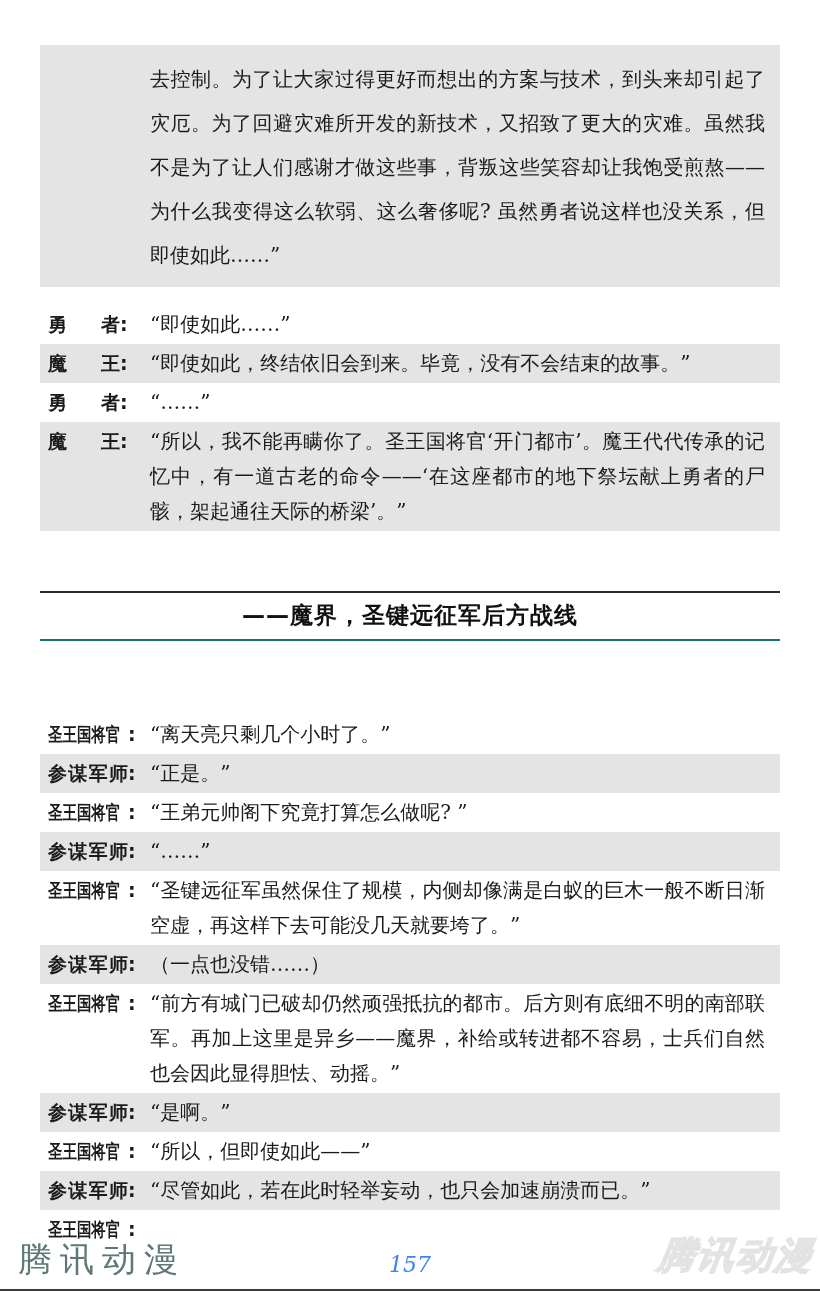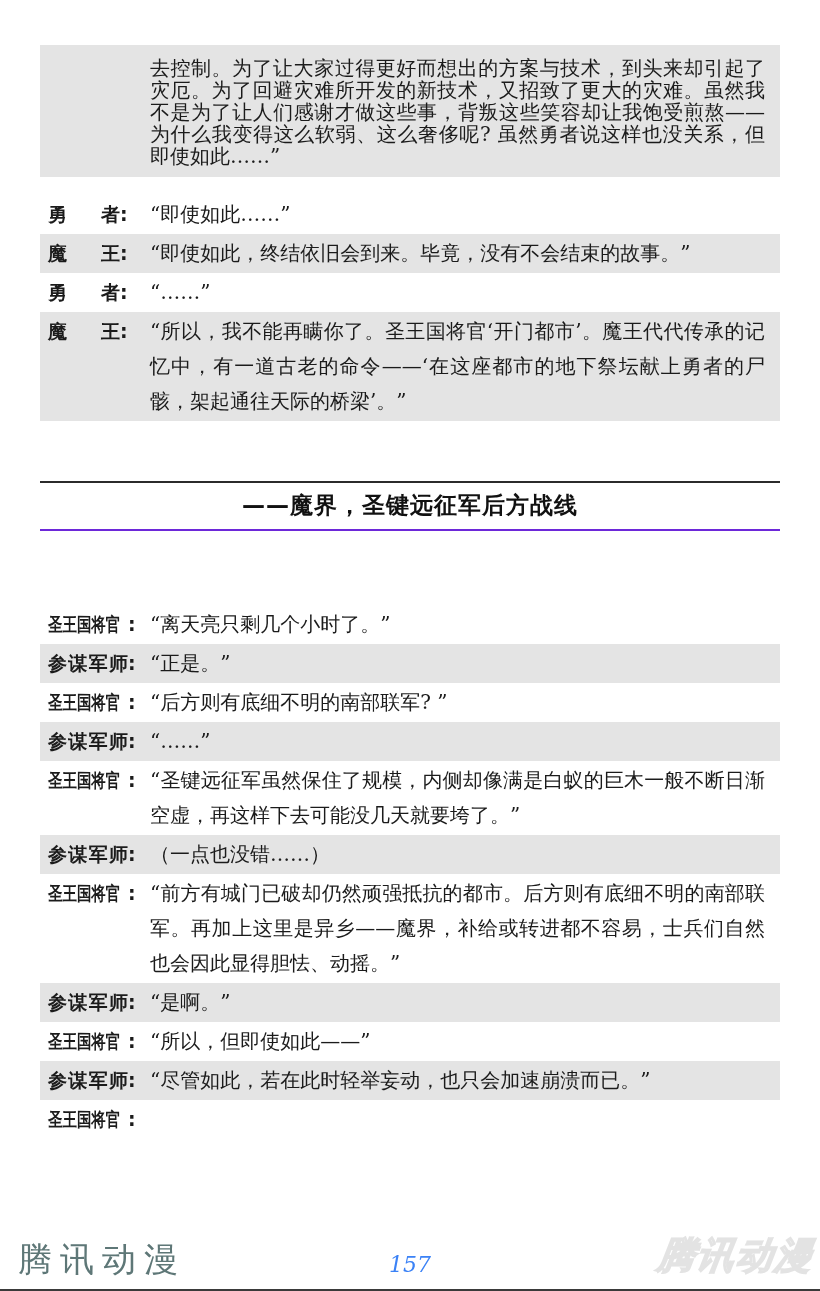--- a/index.html
+++ b/index.html
@@ -11,21 +11,21 @@
     color:#1b1b1b;
     overflow:hidden;
   }
   .page{padding:45px 40px 0 40px;}
 
   
   .intro{
     background:#e4e4e4;
     padding:12px 15px 10px 110px;
     font-size:20px;
-    line-height:22px;
+    line-height:44px;
     text-align:justify;
   }
 
   
   .rows{margin-top:18px;}
   .row{
     display:flex;
     align-items:flex-start;
     padding:2px 0;
   }
@@ -49,21 +49,21 @@
     font-size:20px;
     line-height:35px;
     text-align:justify;
     padding-right:15px;
   }
 
   
   .section-header{
     margin:60px 0 74px 0;
     border-top:2px solid #2b2b2b;
-    border-bottom:2px solid #6d28d9;
+    border-bottom:2px solid #0f766e;
     text-align:center;
     padding:7px 0 8px 0;
     font-family:"DejaVu Sans","Liberation Sans",sans-serif;
     font-weight:bold;
     font-size:23px;
     letter-spacing:1px;
     color:#111;
   }
 
   
@@ -129,21 +129,21 @@
     <div class="row">
       <span class="label"><span class="label-text xcond">圣王国将官</span><span class="colon">:</span></span>
       <span class="text">“离天亮只剩几个小时了。”</span>
     </div>
     <div class="row shaded">
       <span class="label"><span class="label-text spread4">参谋军师</span><span class="colon">:</span></span>
       <span class="text">“正是。”</span>
     </div>
     <div class="row">
       <span class="label"><span class="label-text xcond">圣王国将官</span><span class="colon">:</span></span>
-      <span class="text">“后方则有底细不明的南部联军? ”</span>
+      <span class="text">“王弟元帅阁下究竟打算怎么做呢? ”</span>
     </div>
     <div class="row shaded">
       <span class="label"><span class="label-text spread4">参谋军师</span><span class="colon">:</span></span>
       <span class="text">“……”</span>
     </div>
     <div class="row">
       <span class="label"><span class="label-text xcond">圣王国将官</span><span class="colon">:</span></span>
       <span class="text">“圣键远征军虽然保住了规模，内侧却像满是白蚁的巨木一般不断日渐空虚，再这样下去可能没几天就要垮了。”</span>
     </div>
     <div class="row shaded">

